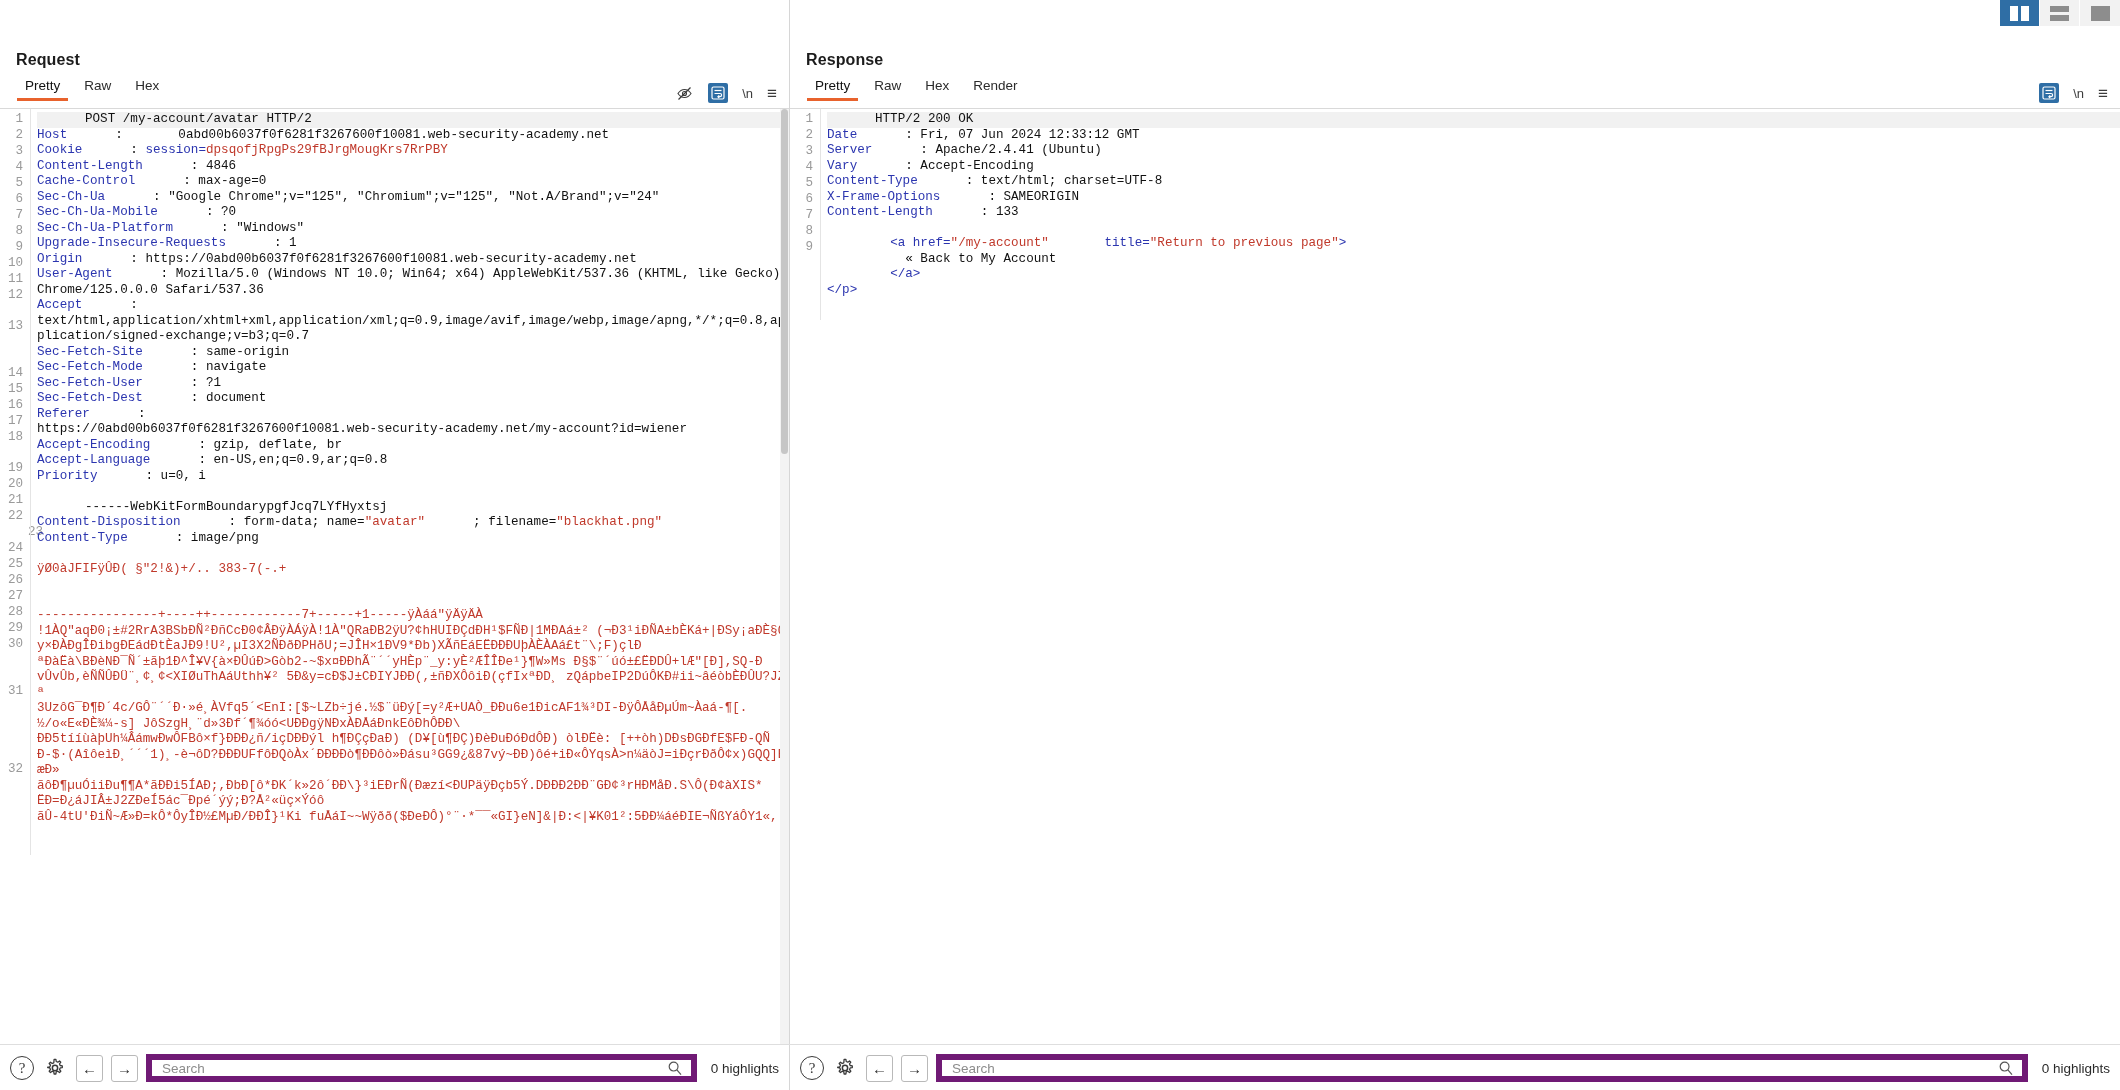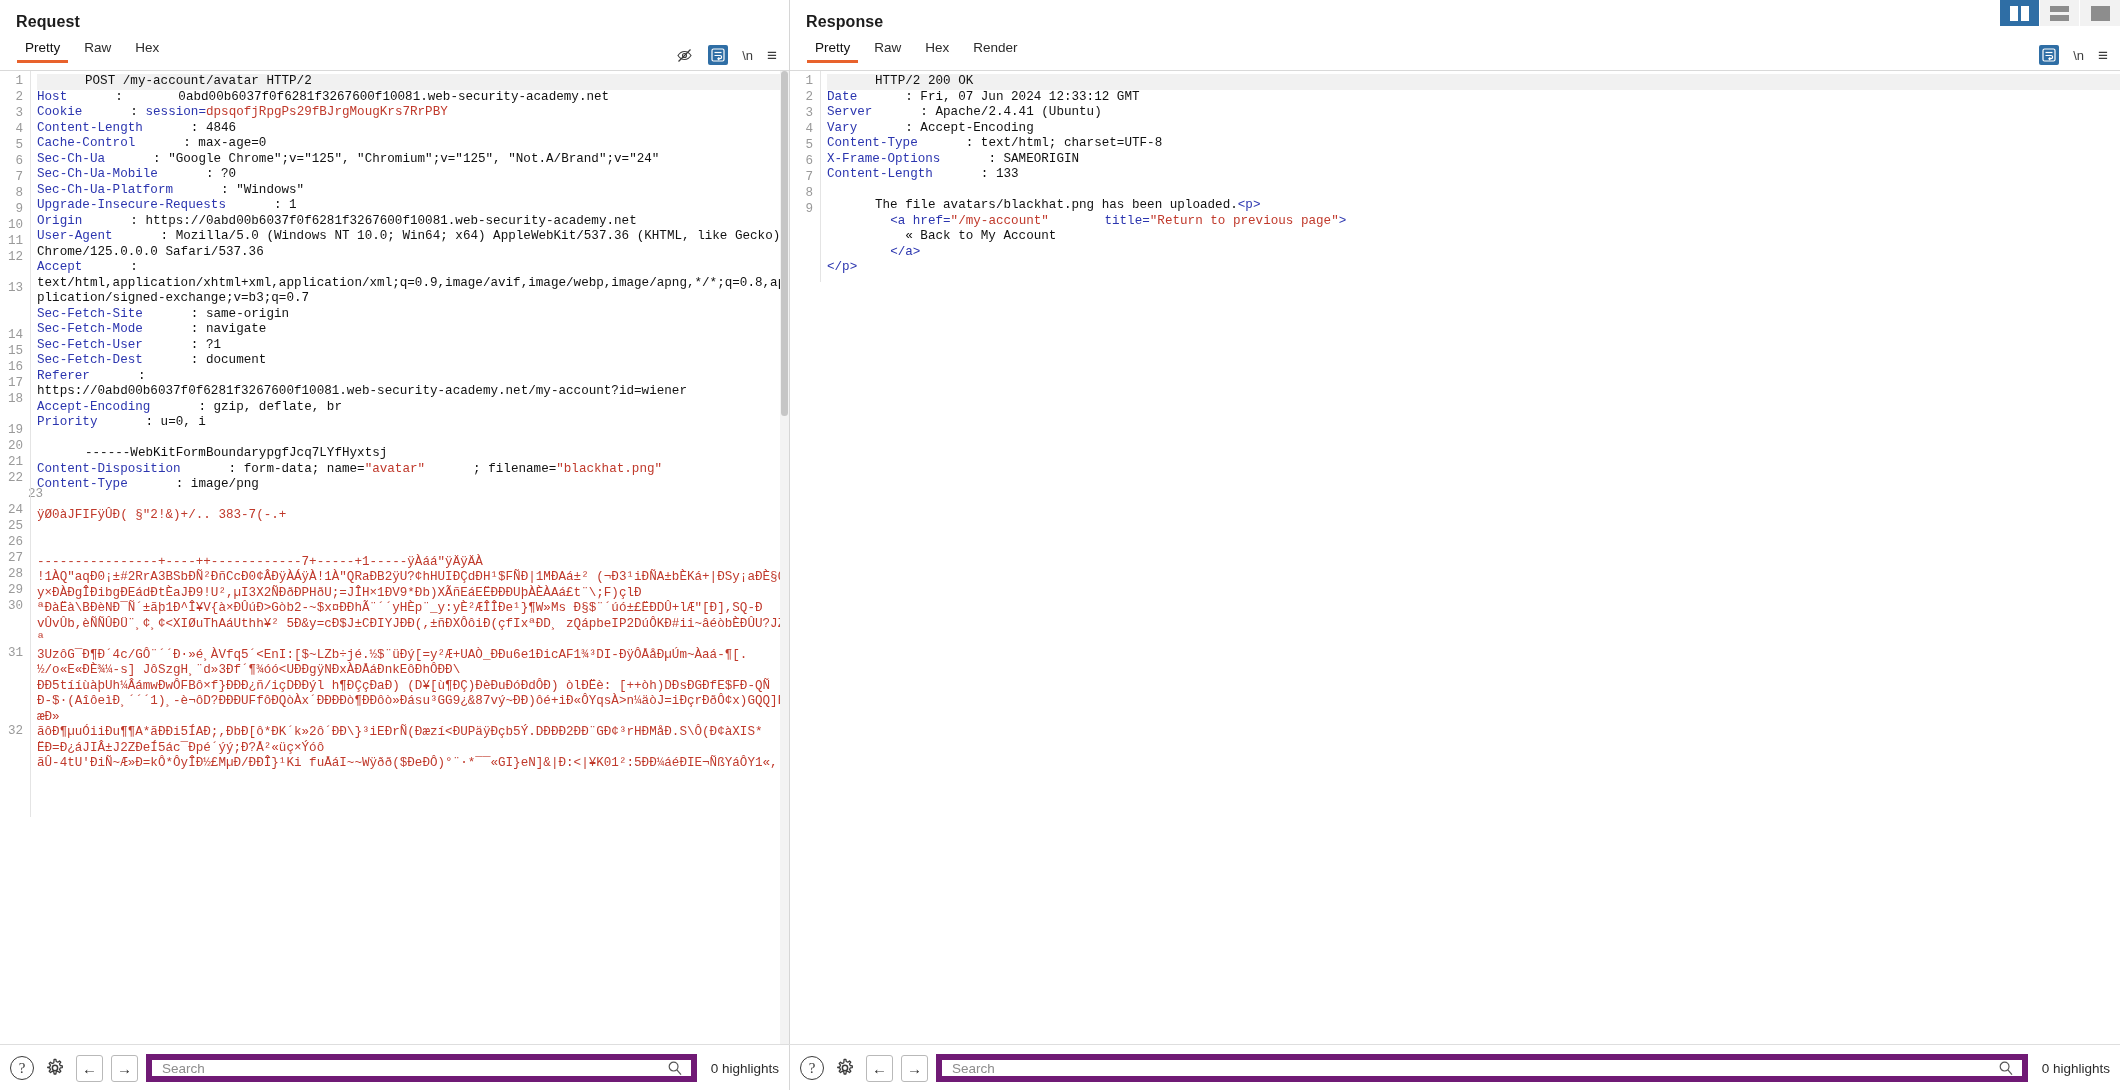--- a/index.html
+++ b/index.html
@@ -31,21 +31,21 @@
   .lay-ico-full i { display: block; width: 19px; height: 15px; background: #8d8d8d; }
 
   
   .panes { position: absolute; inset: 0; display: flex; }
   .pane { position: relative; height: 1090px; background: #fff; display: flex; flex-direction: column; }
   .pane-left { width: 790px; border-right: 1px solid #d6d6d6; }
   .pane-right { width: 1330px; }
 
   .pane-title {
     font-size: 16px; font-weight: bold; color: #1c1c1c;
-    padding: 13px 0 0 16px; letter-spacing: .1px;
+    padding: 13px 0 0 16px; letter-spacing: .1px; margin-top: 38px;
   }
 
   
   .tabstrip {
     position: relative; display: flex; align-items: flex-start;
     height: 31px; margin-top: 9px; padding-left: 13px;
     border-bottom: 1px solid #d9d9d9;
   }
   .tab {
     font-size: 13.5px; color: #2b2b2b; padding: 0 12px 7px 12px;
@@ -237,20 +237,21 @@
               <div class="ln"><span class="k">User-Agent</span><span class="v">: Mozilla/5.0 (Windows NT 10.0; Win64; x64) AppleWebKit/537.36 (KHTML, like Gecko) Chrome/125.0.0.0 Safari/537.36</span></div>
               <div class="ln"><span class="k">Accept</span><span class="v">:
 text/html,application/xhtml+xml,application/xml;q=0.9,image/avif,image/webp,image/apng,*/*;q=0.8,application/signed-exchange;v=b3;q=0.7</span></div>
               <div class="ln"><span class="k">Sec-Fetch-Site</span><span class="v">: same-origin</span></div>
               <div class="ln"><span class="k">Sec-Fetch-Mode</span><span class="v">: navigate</span></div>
               <div class="ln"><span class="k">Sec-Fetch-User</span><span class="v">: ?1</span></div>
               <div class="ln"><span class="k">Sec-Fetch-Dest</span><span class="v">: document</span></div>
               <div class="ln"><span class="k">Referer</span><span class="v">:
 https://0abd00b6037f0f6281f3267600f10081.web-security-academy.net/my-account?id=wiener</span></div>
               <div class="ln"><span class="k">Accept-Encoding</span><span class="v">: gzip, deflate, br</span></div>
+              <div class="ln"><span class="k">Accept-Language</span><span class="v">: en-US,en;q=0.9,ar;q=0.8</span></div>
               <div class="ln"><span class="k">Priority</span><span class="v">: u=0, i</span></div>
               <div class="ln">&nbsp;</div>
               <div class="ln"><span class="v">------WebKitFormBoundarypgfJcq7LYfHyxtsj</span></div>
               <div class="ln"><span class="k">Content-Disposition</span><span class="v">: form-data; name=</span><span class="str">"avatar"</span><span class="v">; filename=</span><span class="str">"blackhat.png"</span></div>
               <div class="ln"><span class="k">Content-Type</span><span class="v">: image/png</span></div>
               <div class="ln">&nbsp;</div>
               <div class="ln"><span class="bin">ÿØ0àJFIFÿÛÐ( §"2!&amp;)+/.. 383-7(-.+</span></div>
               <div class="ln">&nbsp;</div>
               <div class="ln">&nbsp;</div>
               <div class="ln"><span class="bin">----------------+----++------------7+-----+1-----ÿÀáá"ÿÄÿÄÀ
@@ -314,21 +315,20 @@
             </div>
           <div class="lines" id="res-lines">
               <div class="ln first"><span class="v">HTTP/2 200 OK</span></div>
               <div class="ln"><span class="k">Date</span><span class="v">: Fri, 07 Jun 2024 12:33:12 GMT</span></div>
               <div class="ln"><span class="k">Server</span><span class="v">: Apache/2.4.41 (Ubuntu)</span></div>
               <div class="ln"><span class="k">Vary</span><span class="v">: Accept-Encoding</span></div>
               <div class="ln"><span class="k">Content-Type</span><span class="v">: text/html; charset=UTF-8</span></div>
               <div class="ln"><span class="k">X-Frame-Options</span><span class="v">: SAMEORIGIN</span></div>
               <div class="ln"><span class="k">Content-Length</span><span class="v">: 133</span></div>
               <div class="ln">&nbsp;</div>
-              <div class="ln"><span class="v">The file avatars/blackhat.png has been uploaded.</span><span class="tag">&lt;p&gt;</span></div>
               <div class="ln"><span class="v">  </span><span class="tag">&lt;a </span><span class="attr">href=</span><span class="str">"/my-account"</span><span class="v"> </span><span class="attr">title=</span><span class="str">"Return to previous page"</span><span class="tag">&gt;</span></div>
               <div class="ln"><span class="v">    « Back to My Account</span></div>
               <div class="ln"><span class="v">  </span><span class="tag">&lt;/a&gt;</span></div>
               <div class="ln"><span class="tag">&lt;/p&gt;</span></div>
             </div>
         </div>
       </div>
     </div>
   </div>
 

